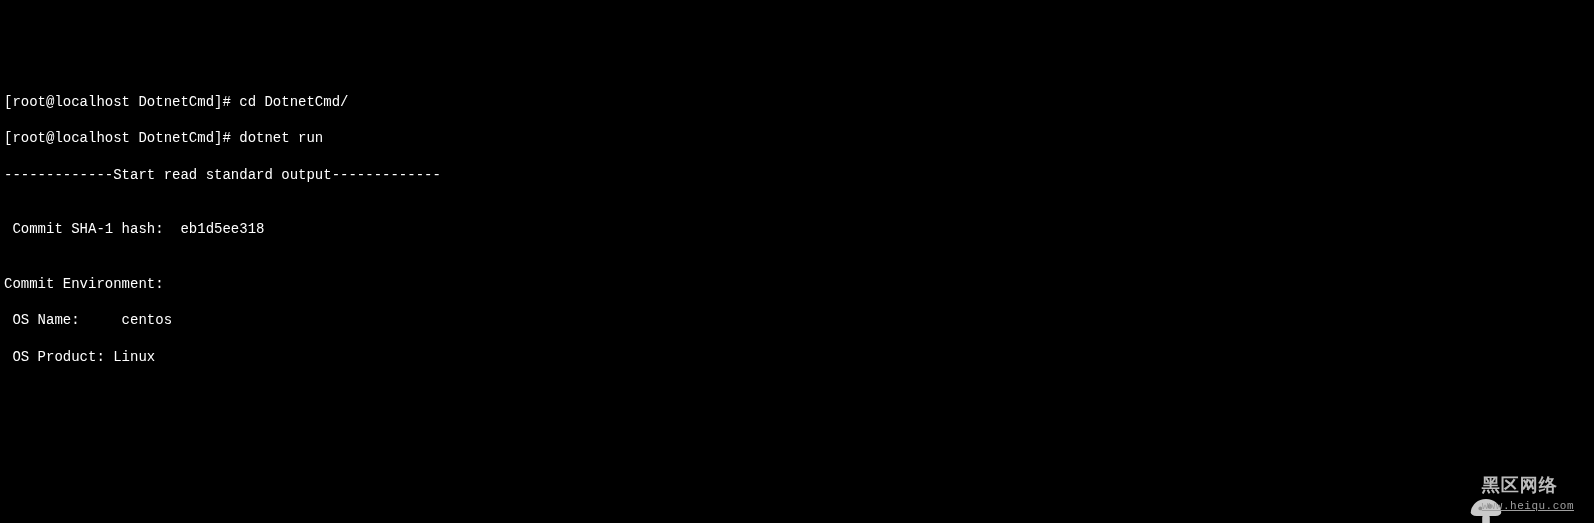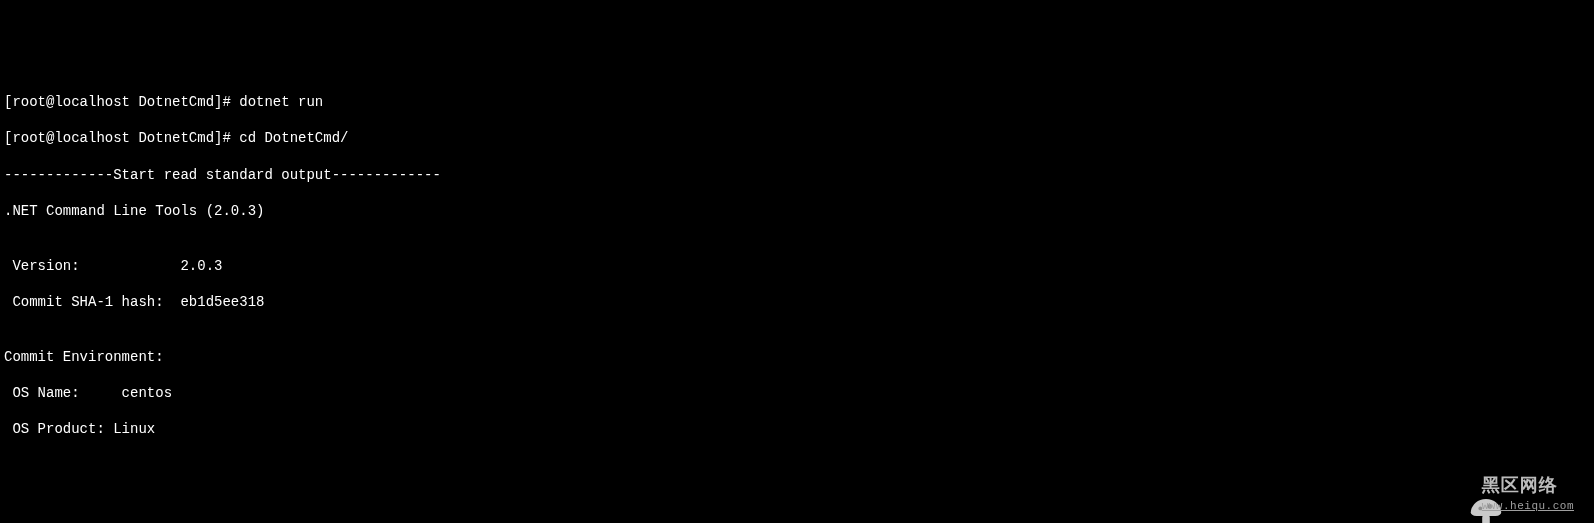--- a/index.html
+++ b/index.html
@@ -52,26 +52,24 @@
       color: #bbbbbb;
       text-decoration: underline;
     }
   </style>
 </head>
 <body>
 
 
 
 <div class="terminal">
+<div>[root@localhost DotnetCmd]# cd DotnetCmd/</div>
 <div>[root@localhost DotnetCmd]# dotnet run</div>
-<div>[root@localhost DotnetCmd]# cd DotnetCmd/</div>
 <div>-------------Start read standard output-------------</div>
-<div>.NET Command Line Tools (2.0.3)</div>
 <div></div>
-<div> Version:            2.0.3</div>
 <div> Commit SHA-1 hash:  eb1d5ee318</div>
 <div></div>
 <div>Commit Environment:</div>
 <div> OS Name:     centos</div>
 <div> OS Product: Linux</div>
 
 
 <div></div>
 
 <div></div>

